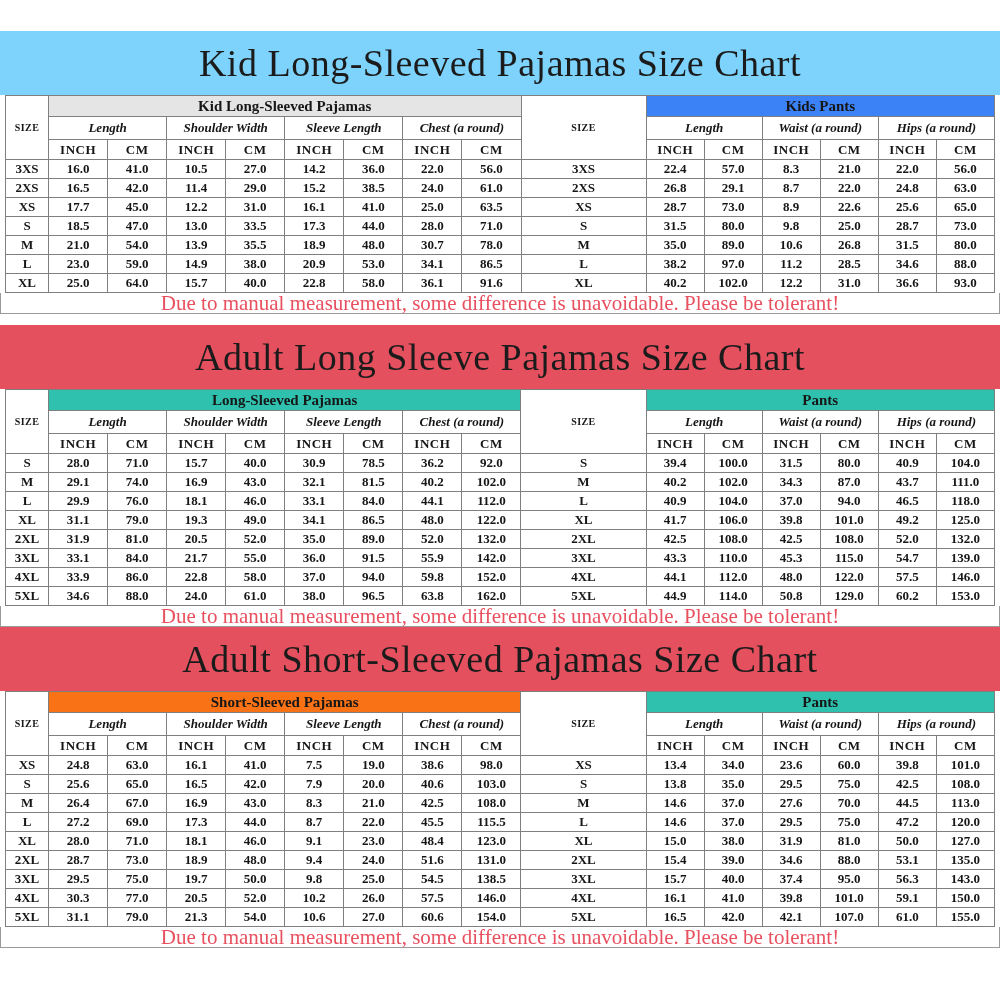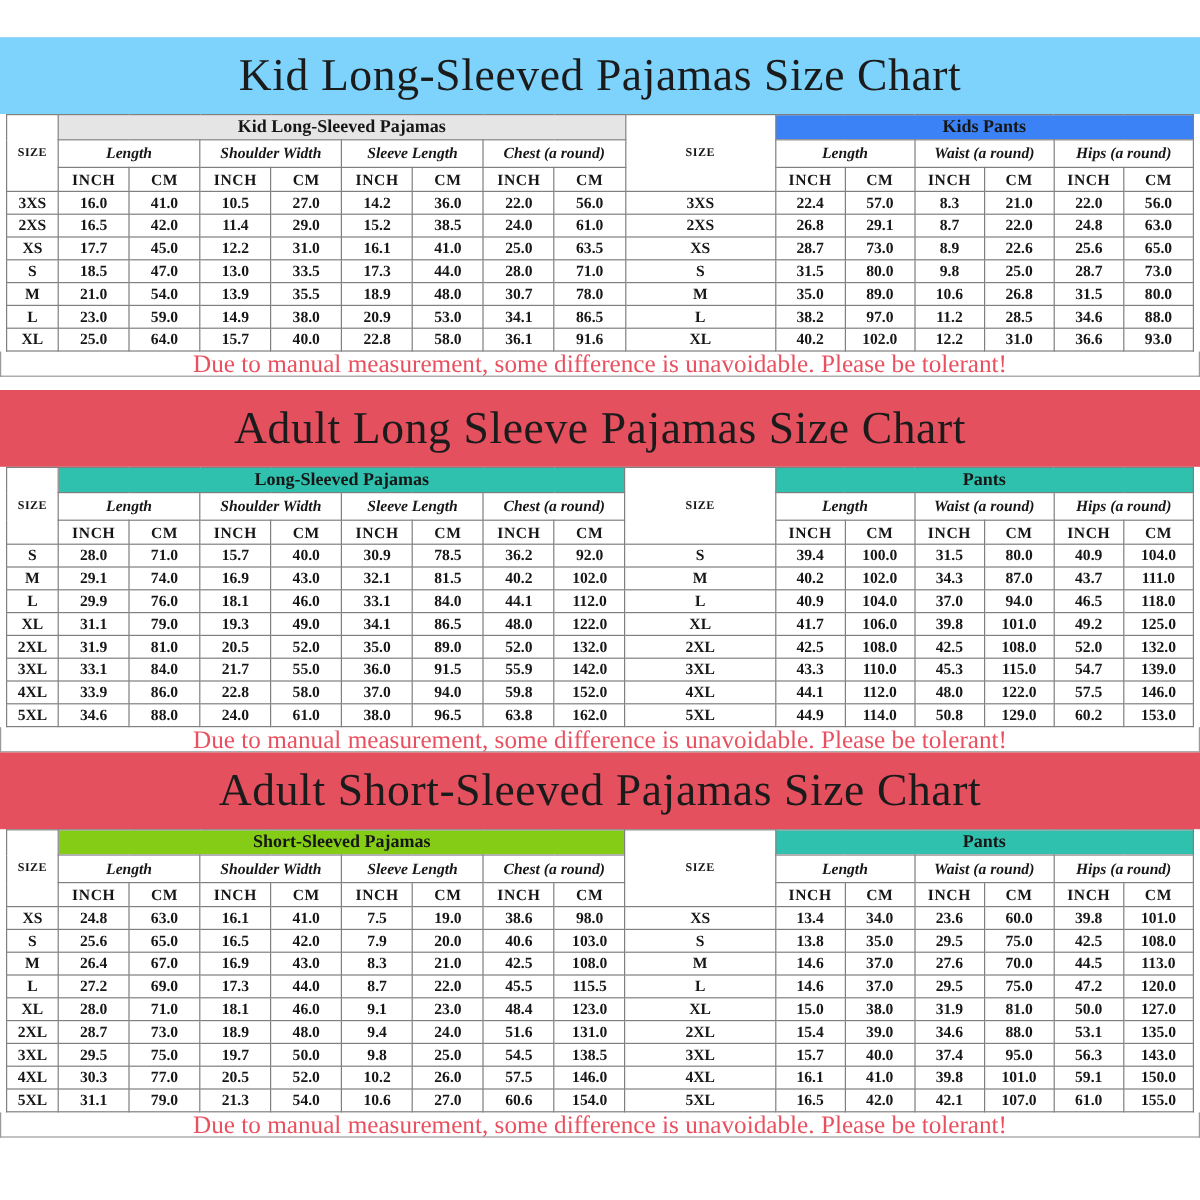--- a/index.html
+++ b/index.html
@@ -462,21 +462,21 @@
             <col style="width: 58px;">
             <col style="width: 58px;">
             <col style="width: 58px;">
             <col style="width: 58px;">
             <col style="width: 58px;">
             <col style="width: 58px;">
           </colgroup>
           <tbody>
             <tr class="row-teal">
               <td class="size-head" rowspan="3">SIZE</td>
-              <td class="teal-head" colspan="8" style="background: #84cc16;">Short-Sleeved Pajamas</td>
+              <td class="teal-head" colspan="8" style="background: #f97316;">Short-Sleeved Pajamas</td>
               <td class="size-head" rowspan="3">SIZE</td>
               <td class="teal-head" colspan="6" style="background: rgb(47, 193, 174);">Pants</td>
             </tr>
             <tr class="row-group">
               <td class="group-head" colspan="2">Length</td>
               <td class="group-head" colspan="2">Shoulder Width</td>
               <td class="group-head" colspan="2">Sleeve Length</td>
               <td class="group-head" colspan="2">Chest (a round)</td>
               <td class="group-head" colspan="2">Length</td>
               <td class="group-head" colspan="2">Waist (a round)</td>

